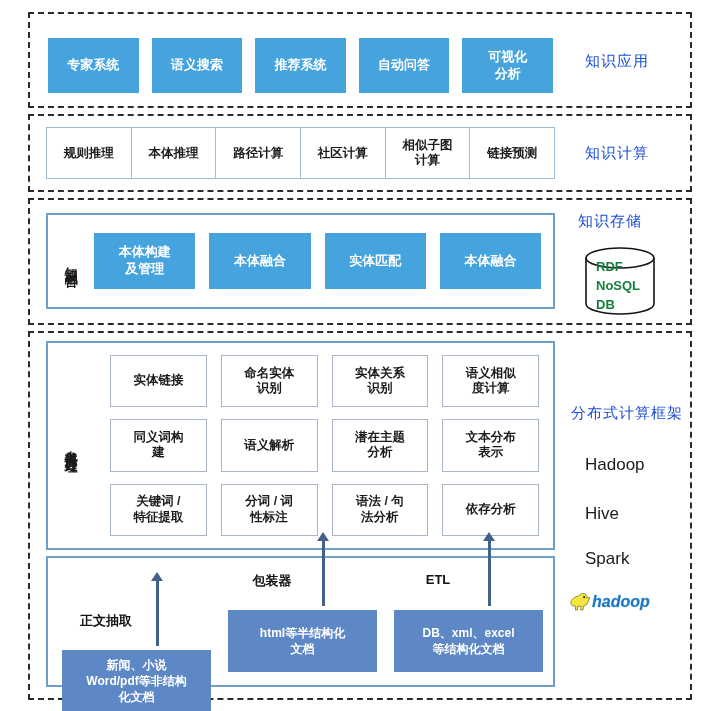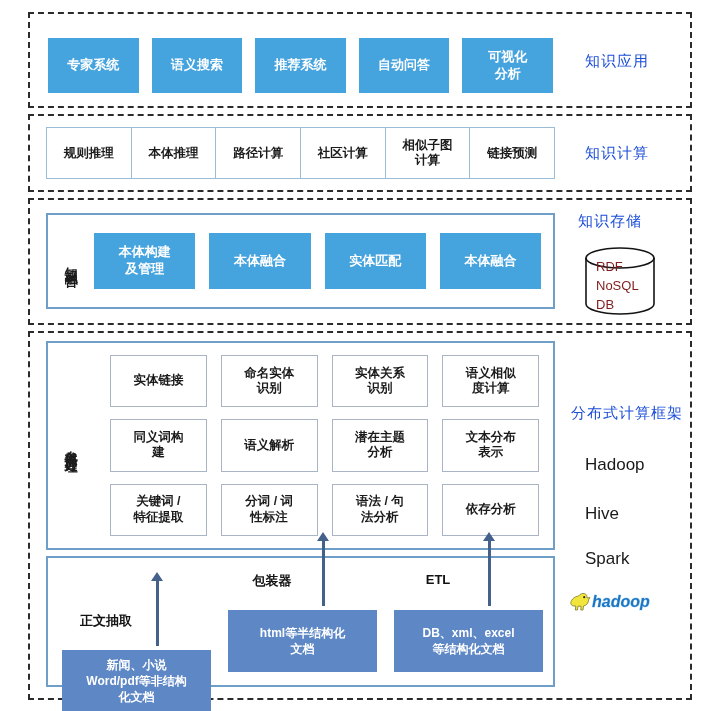--- a/index.html
+++ b/index.html
@@ -160,23 +160,23 @@
     width: 84px;
     height: 72px;
   }
   #db-cylinder svg { display: block; }
   #db-text {
     position: absolute;
     left: 596px;
     top: 258px;
     width: 60px;
     font-size: 13px;
-    font-weight: 400;
+    font-weight: 700;
     line-height: 1.45;
-    color: #7f1d1d;
+    color: #15803d;
     text-align: left;
   }
   #db-text div { white-space: nowrap; }
 
   
   #nlp-panel {
     position: absolute;
     left: 46px;
     top: 341px;
     width: 509px;

